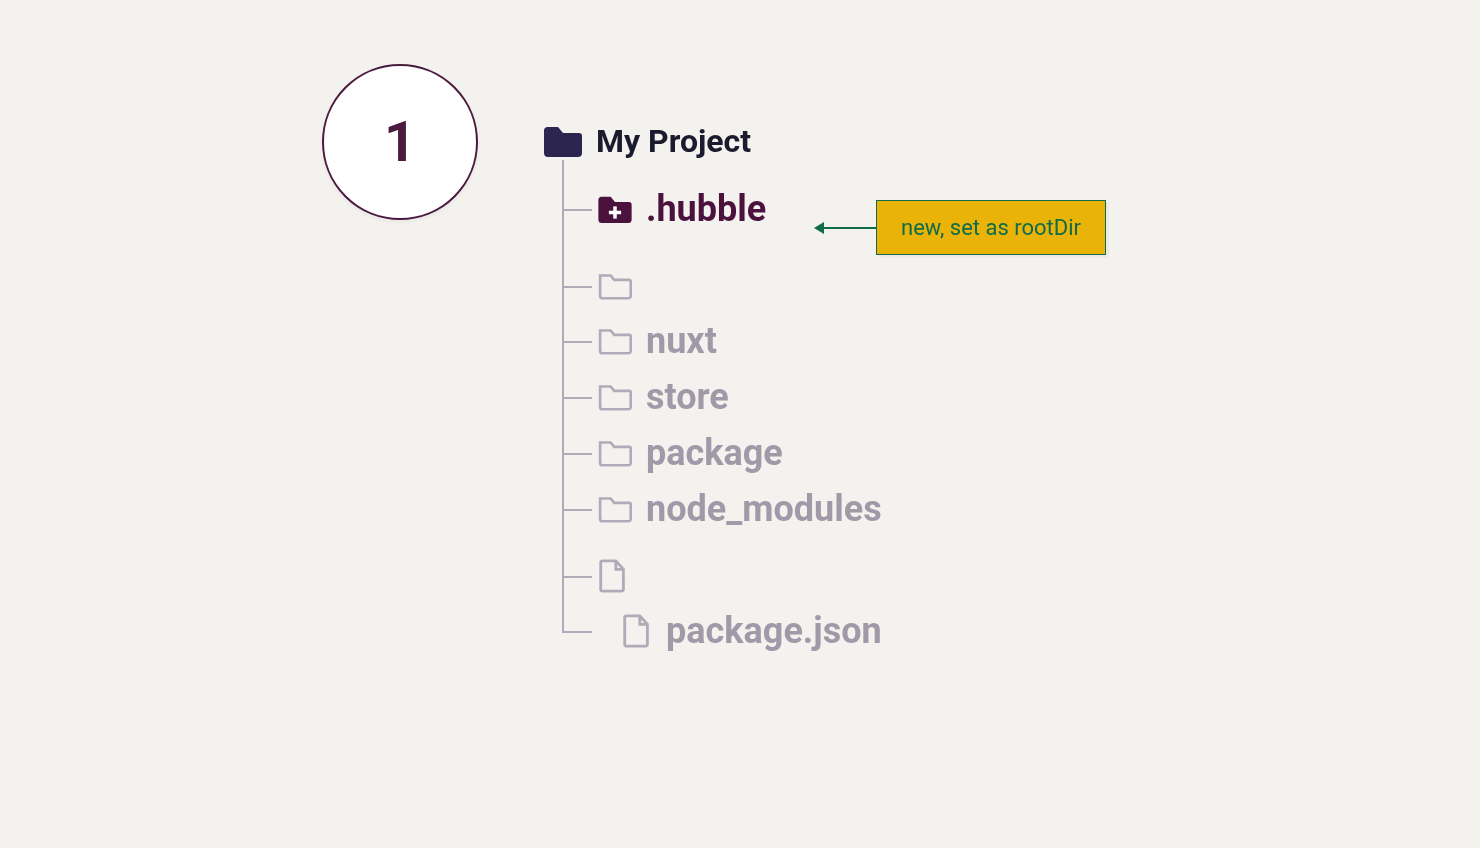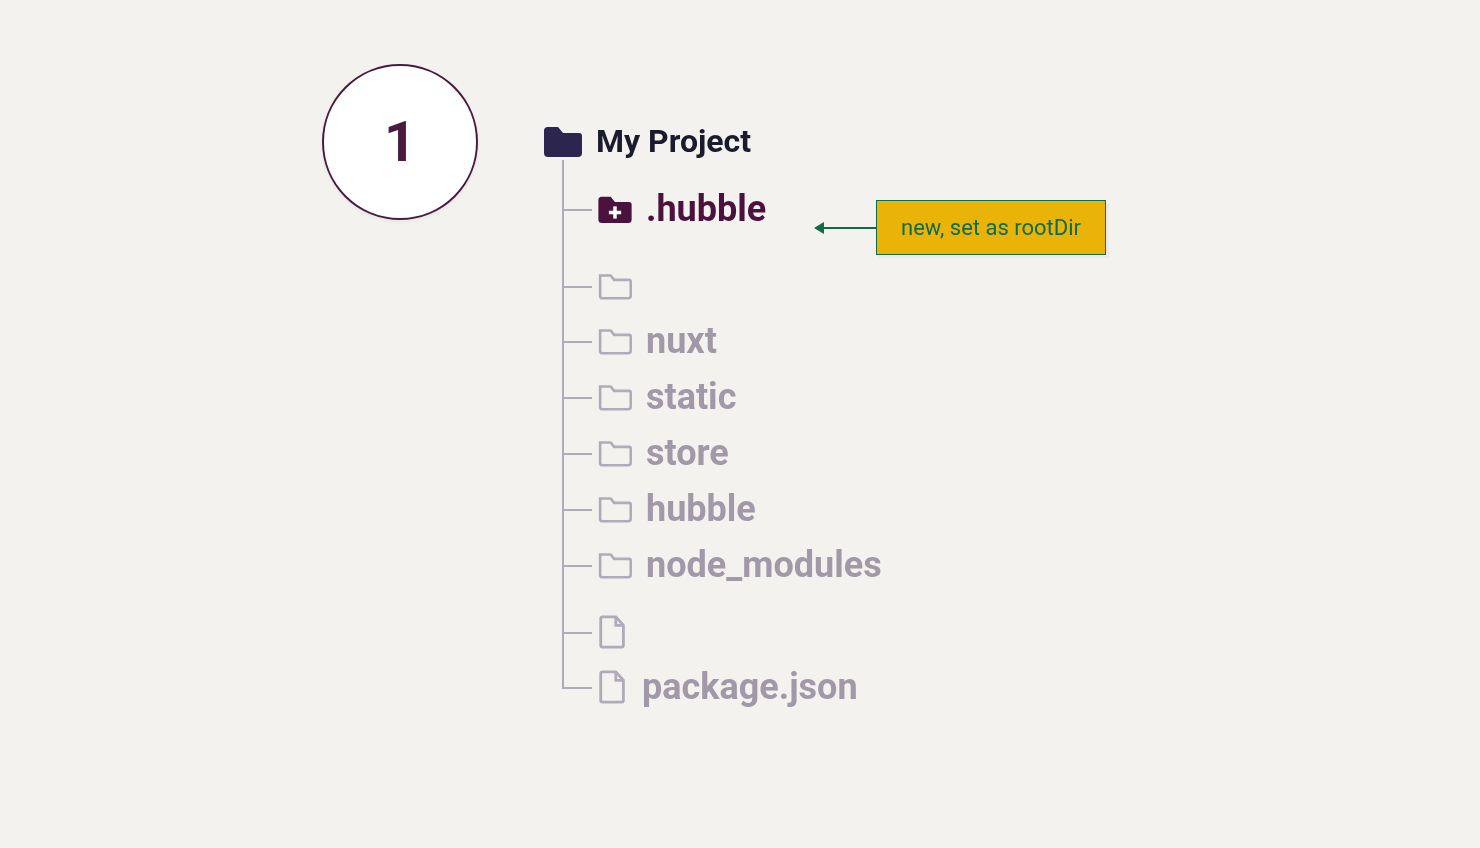--- a/index.html
+++ b/index.html
@@ -181,45 +181,37 @@
 
       <div class="node">
         <span class="icon folder-open">
           <svg width="34" height="28" viewBox="0 0 38 32">
               <path class="stroke" d="M2 4 h12 l4 5 h17 a2 2 0 0 1 2 2 v16 a3 3 0 0 1 -3 3 H5 a3 3 0 0 1 -3 -3 z"></path>
             </svg>
         </span>
         <span class="node-label">nuxt</span>
       </div>
 
-      <div class="node">
-        <span class="icon folder-open">
-          <svg width="34" height="28" viewBox="0 0 38 32">
-              <path class="stroke" d="M2 4 h12 l4 5 h17 a2 2 0 0 1 2 2 v16 a3 3 0 0 1 -3 3 H5 a3 3 0 0 1 -3 -3 z"></path>
-            </svg>
-        </span>
-        <span class="node-label">static</span>
-      </div>
 
       <div class="node">
         <span class="icon folder-open">
           <svg width="34" height="28" viewBox="0 0 38 32">
               <path class="stroke" d="M2 4 h12 l4 5 h17 a2 2 0 0 1 2 2 v16 a3 3 0 0 1 -3 3 H5 a3 3 0 0 1 -3 -3 z"></path>
             </svg>
         </span>
         <span class="node-label">store</span>
       </div>
 
       <div class="node">
         <span class="icon folder-open">
           <svg width="34" height="28" viewBox="0 0 38 32">
               <path class="stroke" d="M2 4 h12 l4 5 h17 a2 2 0 0 1 2 2 v16 a3 3 0 0 1 -3 3 H5 a3 3 0 0 1 -3 -3 z"></path>
             </svg>
         </span>
-        <span class="node-label">hubble</span>
+        <span class="node-label">package</span>
       </div>
 
       <div class="node" style="margin-bottom:0;justify-content:center;">
         <span class="icon folder-open">
           <svg width="34" height="28" viewBox="0 0 38 32">
               <path class="stroke" d="M2 4 h12 l4 5 h17 a2 2 0 0 1 2 2 v16 a3 3 0 0 1 -3 3 H5 a3 3 0 0 1 -3 -3 z"></path>
             </svg>
         </span>
         <span class="node-label">node_modules</span>
       </div>
@@ -228,21 +220,21 @@
 
       <div class="node">
         <span class="icon file-icon">
           <svg width="30" height="34" viewBox="0 0 30 36">
               <path class="stroke" d="M4 2 h14 l8 9 v21 a2 2 0 0 1 -2 2 H4 a2 2 0 0 1 -2 -2 V4 a2 2 0 0 1 2 -2 z"></path>
               <path class="stroke" d="M18 2 v9 h8"></path>
             </svg>
         </span>
       </div>
 
-      <div class="node last" style="margin-bottom:8px;">
+      <div class="node last" style="margin-bottom:8px;justify-content:flex-end;">
         <span class="icon file-icon">
           <svg width="30" height="34" viewBox="0 0 30 36">
               <path class="stroke" d="M4 2 h14 l8 9 v21 a2 2 0 0 1 -2 2 H4 a2 2 0 0 1 -2 -2 V4 a2 2 0 0 1 2 -2 z"></path>
               <path class="stroke" d="M18 2 v9 h8"></path>
             </svg>
         </span>
         <span class="node-label">package.json</span>
       </div>
 
     </div>

